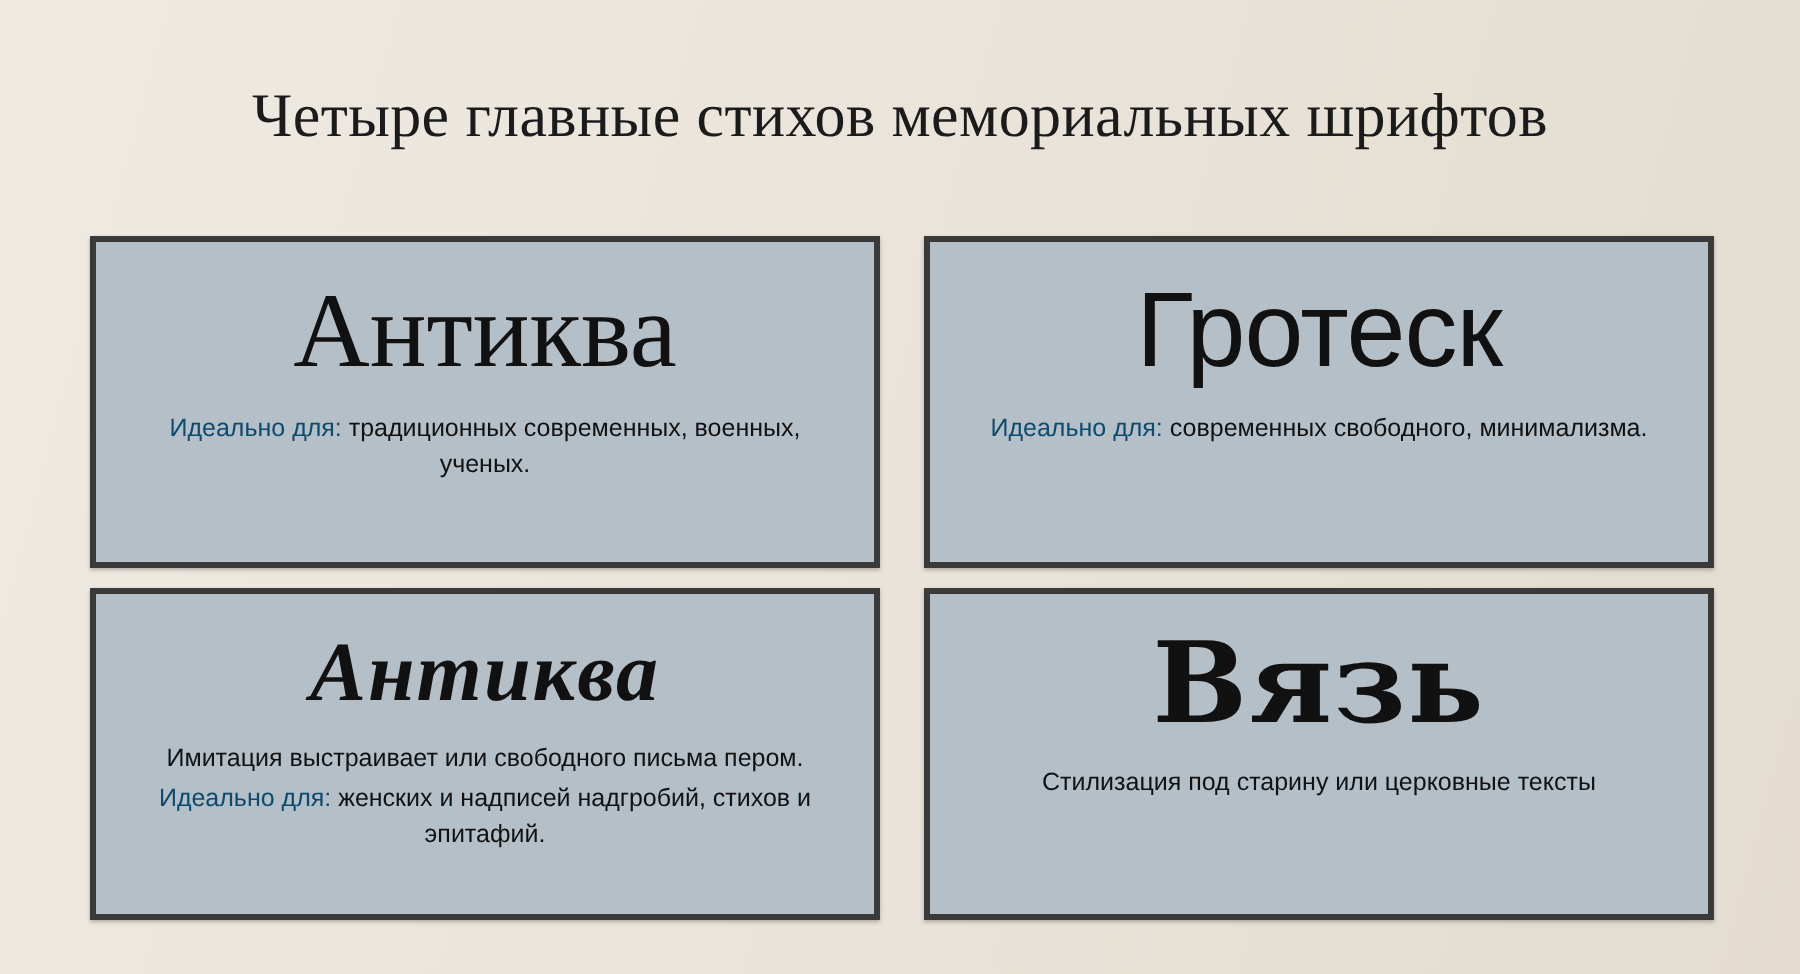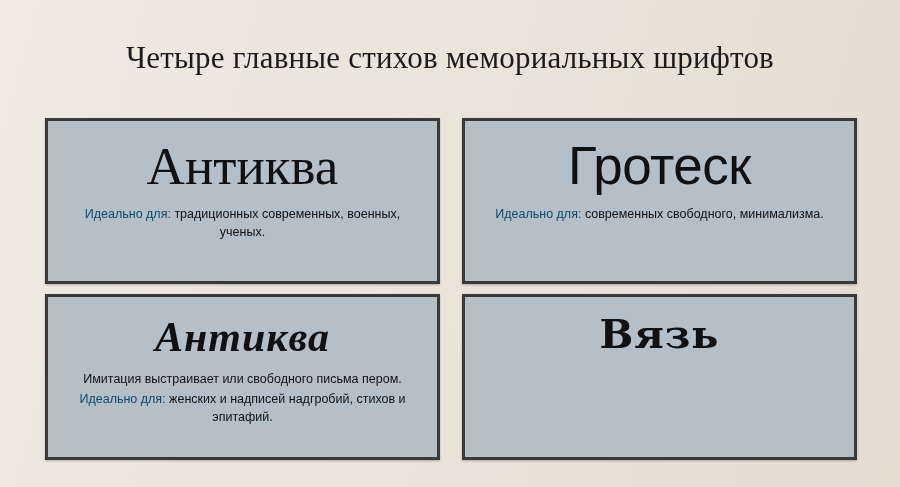--- a/index.html
+++ b/index.html
@@ -82,21 +82,21 @@
     font-style: italic;
     font-weight: 700;
     font-size: 42px;
     margin-top: 13px;
     margin-bottom: 11px;
     letter-spacing: 1px;
   }
   .sample-vyaz {
     font-family: "DejaVu Serif", "Liberation Serif", serif;
     font-weight: 700;
-    font-size: 40px;
+    font-size: 56px;
     margin-top: 11px;
     margin-bottom: 11px;
     letter-spacing: 1px;
   }
   .card-desc {
     font-family: "Liberation Sans", "DejaVu Sans", sans-serif;
     font-size: 12.5px;
     color: #111;
     text-align: center;
     line-height: 1.45;
@@ -135,16 +135,17 @@
     </div>
 
     <div class="card">
       <div class="card-sample sample-script">Антиква</div>
       <div class="card-desc">Имитация выстраивает или свободного письма пером.</div>
       <div class="card-usage"><span class="usage-label">Идеально для:</span><span> женских и надписей надгробий, стихов и эпитафий.</span></div>
     </div>
 
     <div class="card">
       <div class="card-sample sample-vyaz">Вязь</div>
+      <div class="card-desc">Стилизация под старину или церковные тексты</div>
     </div>
 
   </div>
 </div>
 
 </body></html>

